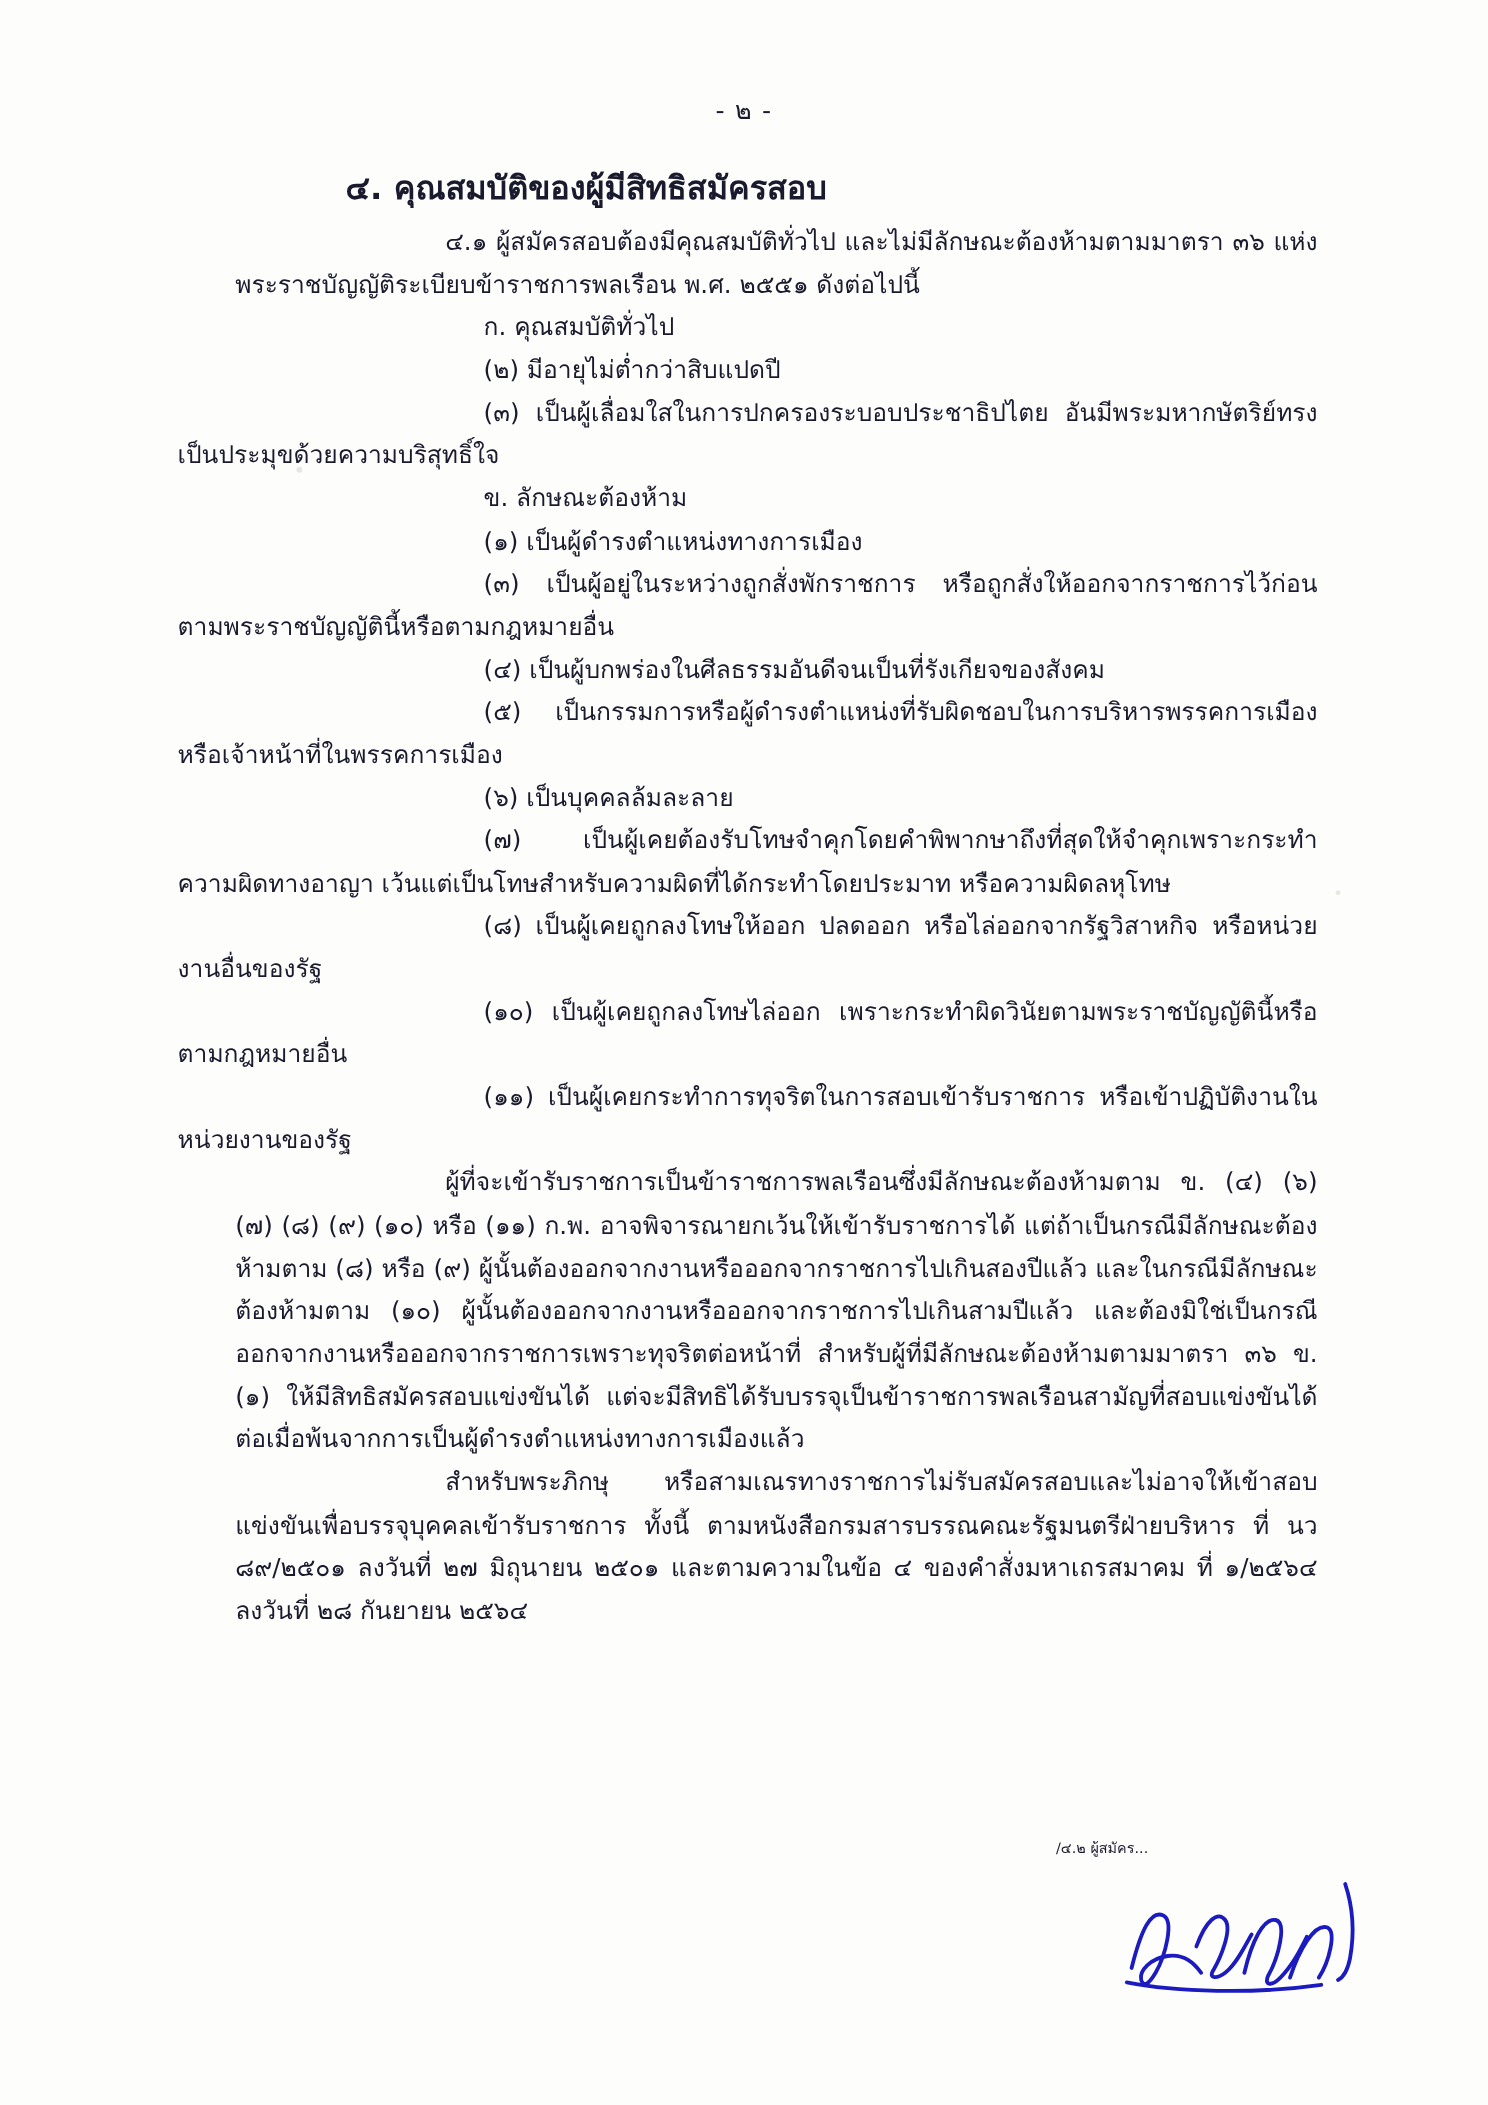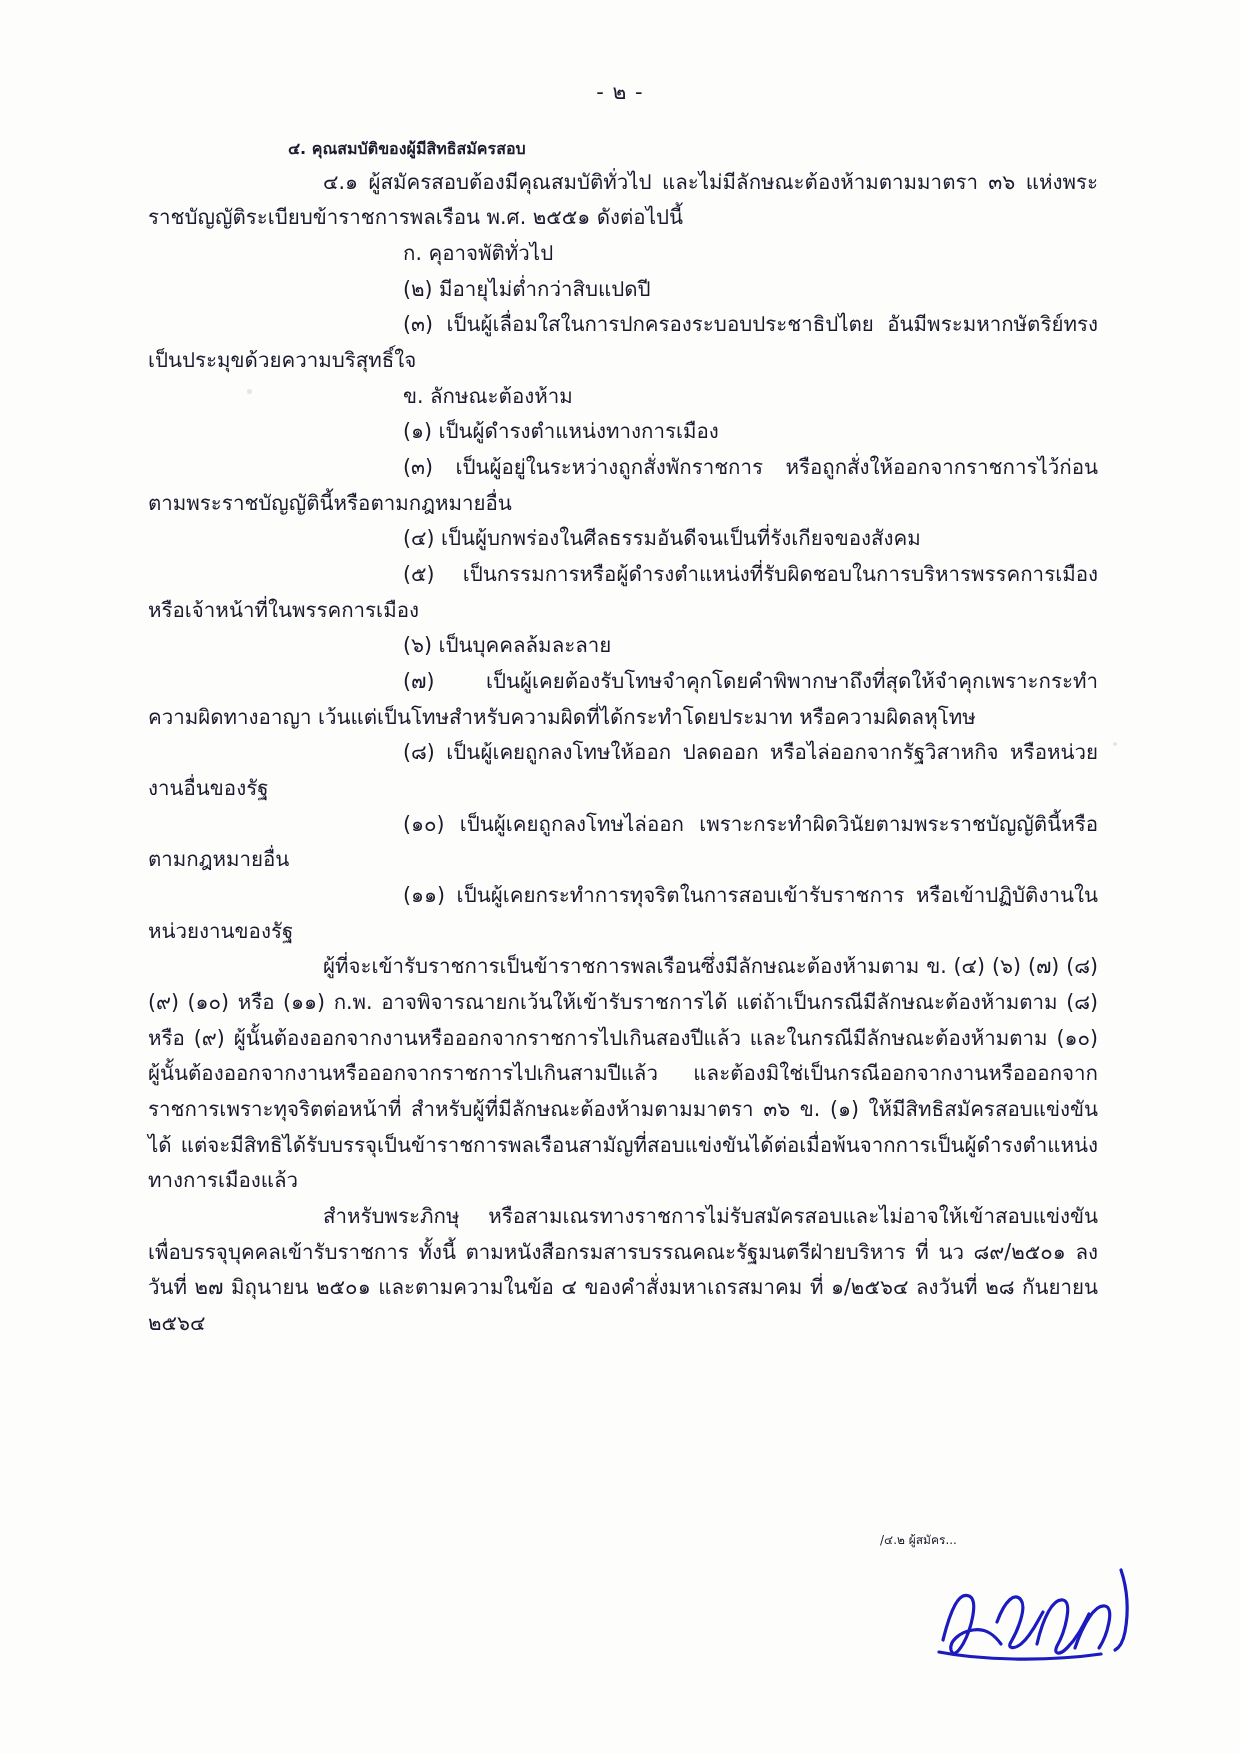--- a/index.html
+++ b/index.html
@@ -29,29 +29,29 @@
     position: absolute;
     top: 135px;
     left: 148px;
     width: 950px;
     font-size: 20.5px;
     line-height: 1.74;
   }
   .heading {
     font-weight: bold;
     margin-left: 140px;
-    font-size: 16px;
+    font-size: 27px;
     margin-bottom: 2px;
   }
   p {
     margin: 0;
     text-align: justify;
     text-justify: inter-word;
   }
-  .ind1 { text-indent: 175px; }
+  .ind1 { text-indent: 175px; margin-left: 48px; }
   .ind2 { text-indent: 255px; }
   .nojust { text-align: left; }
   .footer-note {
     position: absolute;
     left: 880px;
     top: 1530px;
     font-size: 12px;
   }
   .signature {
     position: absolute;
@@ -81,21 +81,21 @@
 
   <div class="speck" style="left:247px; top:389px; width:5px; height:5px;"></div>
   <div class="speck" style="left:1113px; top:742px; width:4px; height:4px;"></div>
 
   <div class="page-number">- ๒ -</div>
 
   <div class="body">
     <div class="heading">๔. คุณสมบัติของผู้มีสิทธิสมัครสอบ</div>
 
     <p class="ind1">๔.๑ ผู้สมัครสอบต้องมีคุณสมบัติทั่วไป และไม่มีลักษณะต้องห้ามตามมาตรา ๓๖ แห่งพระราชบัญญัติระเบียบข้าราชการพลเรือน พ.ศ. ๒๕๕๑ ดังต่อไปนี้</p>
-    <p class="ind2 nojust">ก. คุอาจพัติทั่วไป</p>
+    <p class="ind2 nojust">ก. คุณสมบัติทั่วไป</p>
     <p class="ind2 nojust">(๒) มีอายุไม่ต่ำกว่าสิบแปดปี</p>
     <p class="ind2">(๓) เป็นผู้เลื่อมใสในการปกครองระบอบประชาธิปไตย อันมีพระมหากษัตริย์ทรงเป็นประมุขด้วยความบริสุทธิ์ใจ</p>
     <p class="ind2 nojust">ข. ลักษณะต้องห้าม</p>
     <p class="ind2 nojust">(๑) เป็นผู้ดำรงตำแหน่งทางการเมือง</p>
     <p class="ind2">(๓) เป็นผู้อยู่ในระหว่างถูกสั่งพักราชการ หรือถูกสั่งให้ออกจากราชการไว้ก่อนตามพระราชบัญญัตินี้หรือตามกฎหมายอื่น</p>
     <p class="ind2 nojust">(๔) เป็นผู้บกพร่องในศีลธรรมอันดีจนเป็นที่รังเกียจของสังคม</p>
     <p class="ind2">(๕) เป็นกรรมการหรือผู้ดำรงตำแหน่งที่รับผิดชอบในการบริหารพรรคการเมือง หรือเจ้าหน้าที่ในพรรคการเมือง</p>
     <p class="ind2 nojust">(๖) เป็นบุคคลล้มละลาย</p>
     <p class="ind2">(๗) เป็นผู้เคยต้องรับโทษจำคุกโดยคำพิพากษาถึงที่สุดให้จำคุกเพราะกระทำความผิดทางอาญา เว้นแต่เป็นโทษสำหรับความผิดที่ได้กระทำโดยประมาท หรือความผิดลหุโทษ</p>
     <p class="ind2">(๘) เป็นผู้เคยถูกลงโทษให้ออก ปลดออก หรือไล่ออกจากรัฐวิสาหกิจ หรือหน่วยงานอื่นของรัฐ</p>

